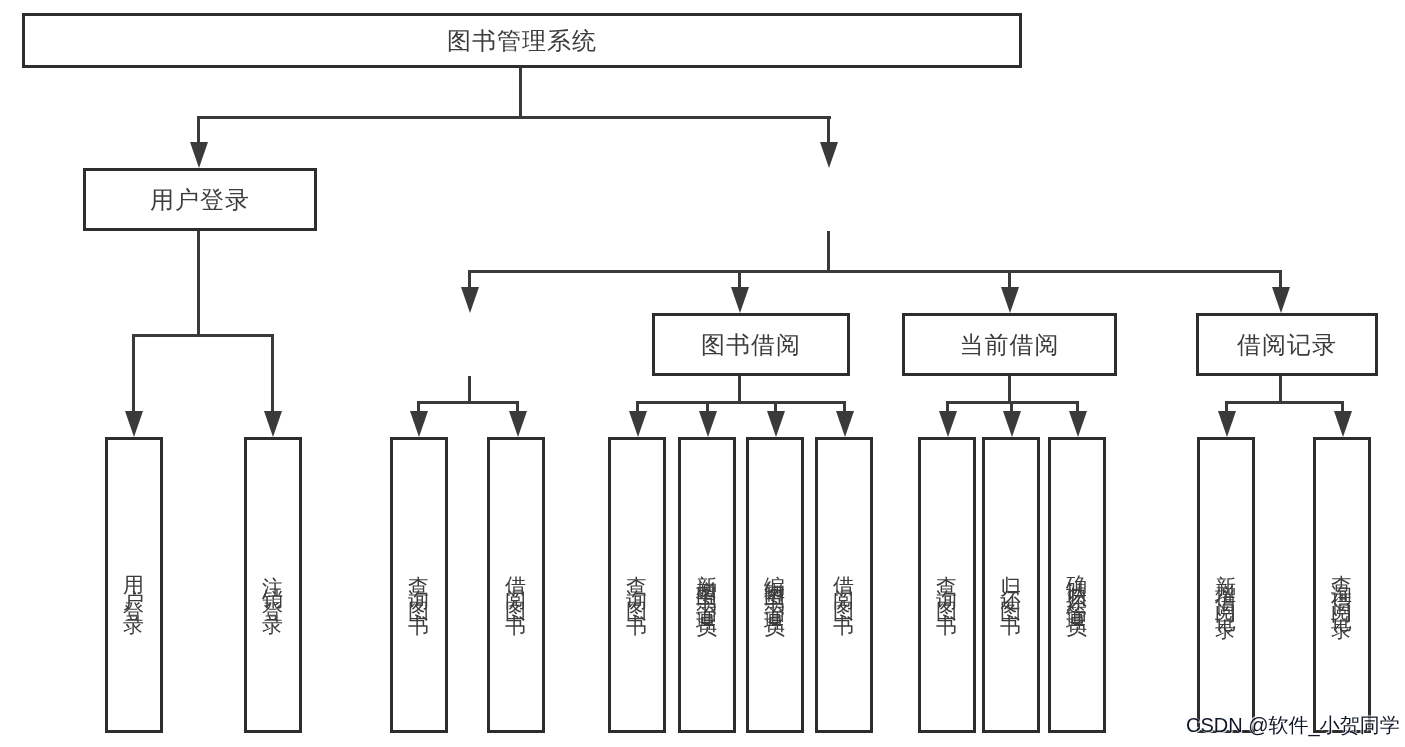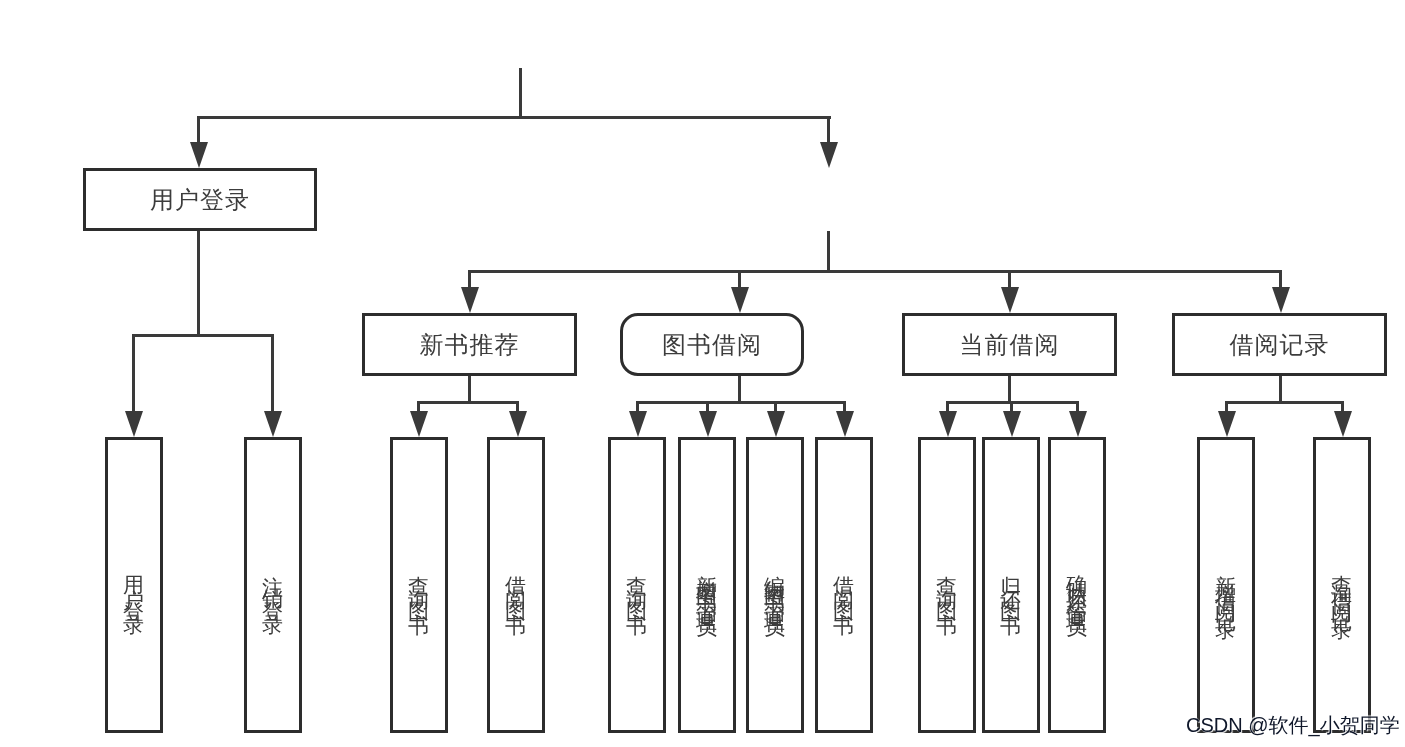--- a/index.html
+++ b/index.html
@@ -46,20 +46,23 @@
     text-shadow:1px 1px 1px rgba(255,255,255,.95),-1px -1px 1px rgba(255,255,255,.95);
     white-space:nowrap;
     z-index:5;
   }
 </style>
 </head>
 <body>
 
 <div id="canvas">
 
+  <div class="node" style="left:22px;top:13px;width:1000px;height:55px;">
+    <span class="h-label">图书管理系统</span>
+  </div>
 
   <div class="line" style="left:519px;top:68px;width:3px;height:50px;"></div>
   <div class="line" style="left:197px;top:116px;width:634px;height:3px;"></div>
   <div class="line" style="left:197px;top:116px;width:3px;height:30px;"></div>
   <div class="arrow" style="left:190px;top:142px;"></div>
   <div class="line" style="left:827px;top:116px;width:3px;height:30px;"></div>
   <div class="arrow" style="left:820px;top:142px;"></div>
 
   <div class="node" style="left:83px;top:168px;width:234px;height:63px;">
     <span class="h-label">用户登录</span>
@@ -76,30 +79,27 @@
   <div class="line" style="left:468px;top:270px;width:814px;height:3px;"></div>
   <div class="line" style="left:468px;top:270px;width:3px;height:22px;"></div>
   <div class="arrow" style="left:461px;top:287px;"></div>
   <div class="line" style="left:738px;top:270px;width:3px;height:22px;"></div>
   <div class="arrow" style="left:731px;top:287px;"></div>
   <div class="line" style="left:1008px;top:270px;width:3px;height:22px;"></div>
   <div class="arrow" style="left:1001px;top:287px;"></div>
   <div class="line" style="left:1279px;top:270px;width:3px;height:22px;"></div>
   <div class="arrow" style="left:1272px;top:287px;"></div>
 
-  <div class="node" style="left:362px;top:313px;width:215px;height:63px;">
-    <span class="h-label">新书推荐</span>
-  </div>
-  <div class="node" style="left:620px;top:313px;width:184px;height:63px;border-radius:18px;">
+  <div class="node" style="left:652px;top:313px;width:198px;height:63px;">
     <span class="h-label">图书借阅</span>
   </div>
   <div class="node" style="left:902px;top:313px;width:215px;height:63px;">
     <span class="h-label">当前借阅</span>
   </div>
-  <div class="node" style="left:1172px;top:313px;width:215px;height:63px;">
+  <div class="node" style="left:1196px;top:313px;width:182px;height:63px;">
     <span class="h-label">借阅记录</span>
   </div>
 
   <div class="line" style="left:468px;top:376px;width:3px;height:28px;"></div>
   <div class="line" style="left:417px;top:401px;width:102px;height:3px;"></div>
   <div class="line" style="left:417px;top:401px;width:3px;height:14px;"></div>
   <div class="arrow" style="left:410px;top:411px;"></div>
   <div class="line" style="left:516px;top:401px;width:3px;height:14px;"></div>
   <div class="arrow" style="left:509px;top:411px;"></div>
 

